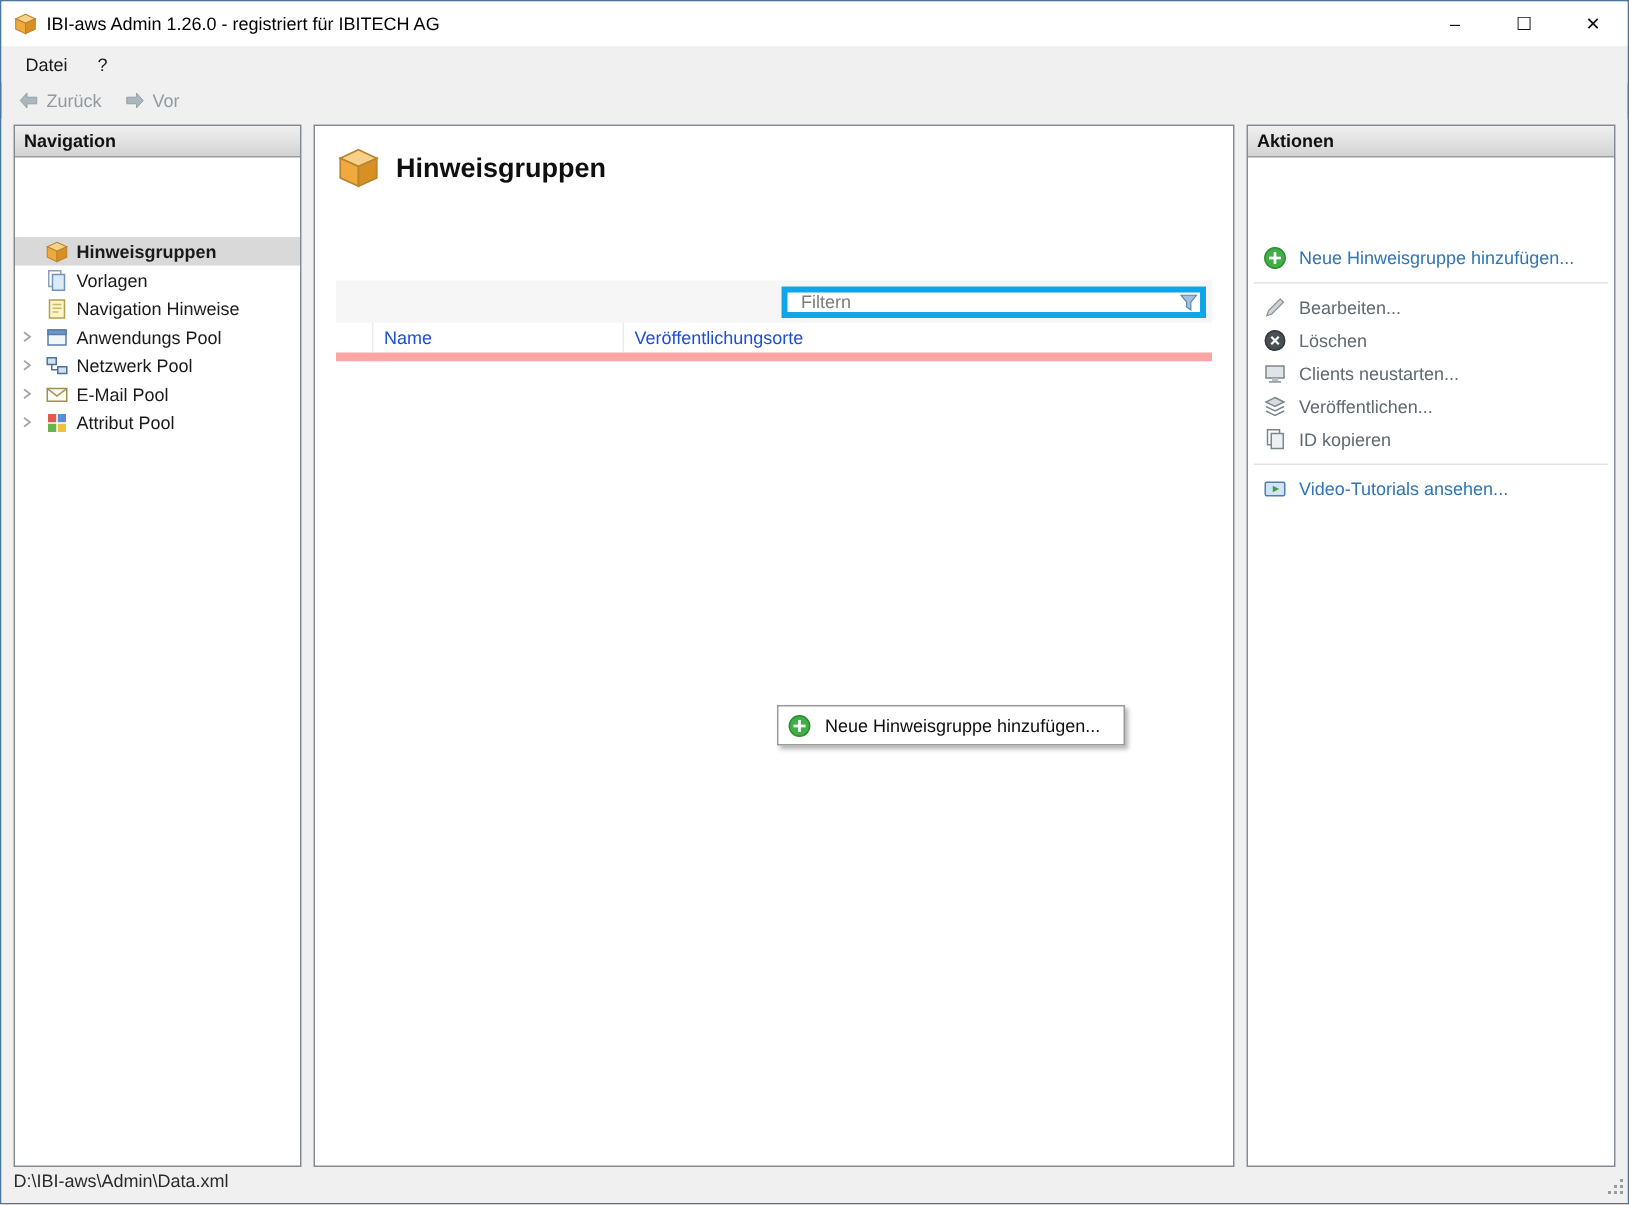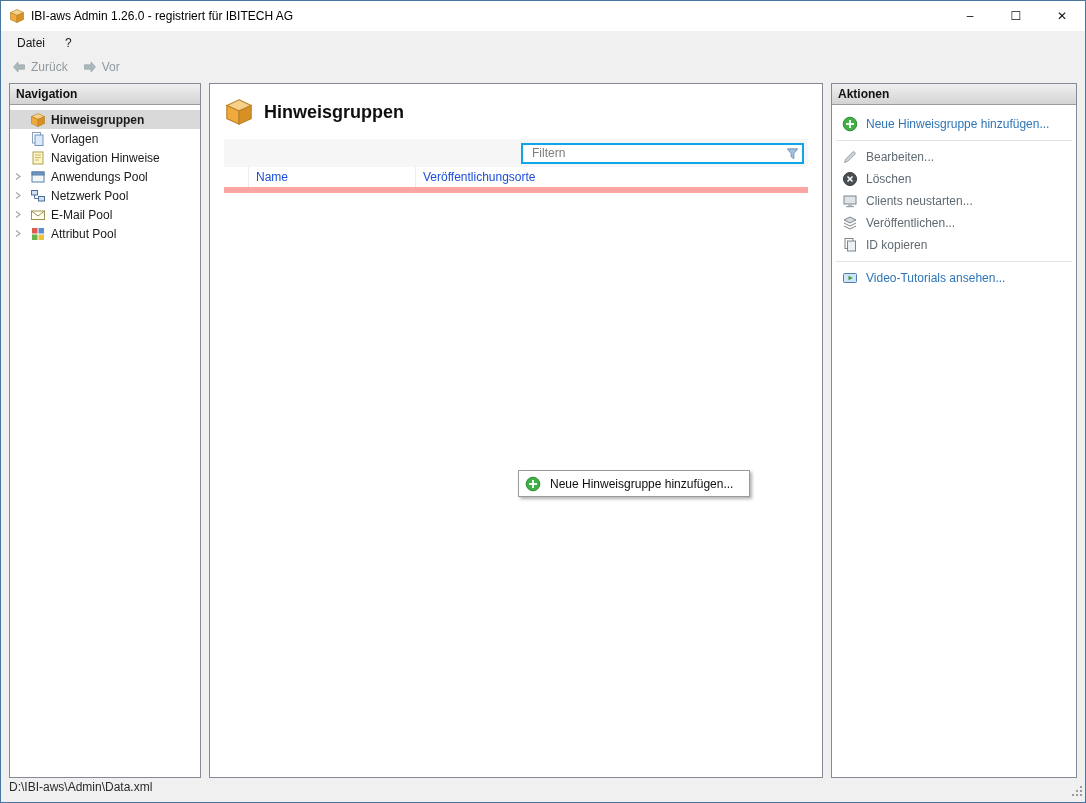--- a/index.html
+++ b/index.html
@@ -17,39 +17,39 @@
   
   .menubar { height: 24px; background: #f0f0f0; display: flex; align-items: center; padding-left: 6px; flex: 0 0 auto; }
   .menu-item { padding: 3px 10px; }
 
   
   .toolbar { height: 24px; display: flex; align-items: center; gap: 14px; padding-left: 10px; flex: 0 0 auto; }
   .tool-item { display: flex; align-items: center; gap: 4px; color: #8f9aa0; }
 
   
   .content { flex: 1; min-height: 0; display: flex; gap: 8px; padding: 4px 8px 2px 8px; background: #f0f0f0; }
-  .panel { background: #fff; border: 1px solid #848a93; display: flex; flex-direction: column; }
+  .panel { background: #fff; border: 1px solid #848a93; display: flex; flex-direction: column; gap: 48px; }
   .panel-header { flex: 0 0 auto; height: 21px; background: linear-gradient(#f0f0f0, #d3d3d3); border-bottom: 1px solid #9c9c9c; font-weight: bold; display: flex; align-items: center; padding: 0 6px; color: #111; }
 
   
   .nav-panel { width: 192px; flex: 0 0 auto; }
   .tree { padding-top: 5px; }
   .tree-item { height: 19px; display: flex; align-items: center; gap: 5px; cursor: default; }
   .tree-gutter { width: 15px; flex: 0 0 auto; display: flex; align-items: center; justify-content: center; }
   .tree-item.selected { background: #d9d9d9; font-weight: bold; }
   .tree-icon { width: 16px; height: 16px; flex: 0 0 auto; display: flex; }
 
   
   .main-panel { flex: 1; min-width: 0; position: relative; }
   .main-header { display: flex; align-items: center; gap: 10px; padding: 13px 14px 12px 14px; }
   .main-title { font-size: 18px; font-weight: 600; color: #0f0f0f; }
   .grid { margin: 0 14px 14px 14px; flex: 1; min-height: 0; display: flex; flex-direction: column; }
   .filter-band { flex: 0 0 auto; height: 28px; background: #f6f6f6; display: flex; align-items: center; justify-content: flex-end; padding-right: 4px; }
   .filter-box { position: relative; width: 283px; height: 21px; }
-  .filter-box input { width: 100%; height: 100%; border: 2px solid #0ea5e9; font-family: "Liberation Sans", sans-serif; font-size: 12px; padding: 0 24px 0 9px; color: #333; outline: none; background: #fff; }
+  .filter-box input { width: 100%; height: 100%; border: 4px solid #0ea5e9; font-family: "Liberation Sans", sans-serif; font-size: 12px; padding: 0 24px 0 9px; color: #333; outline: none; background: #fff; }
   .filter-box input::placeholder { color: #7c7c7c; opacity: 1; }
   .filter-funnel { position: absolute; right: 4px; top: 3px; width: 15px; height: 15px; }
   .table-header { flex: 0 0 auto; height: 26px; display: flex; align-items: stretch; border-bottom: 6px solid #fca5a5; color: #1d4ed8; }
   .th-spacer { width: 25px; border-right: 1px solid #ececec; }
   .th-name { width: 167px; border-right: 1px solid #ececec; display: flex; align-items: center; padding-left: 7px; }
   .th-orte { flex: 1; display: flex; align-items: center; padding-left: 7px; }
   .table-body { flex: 1; background: #fff; }
 
   .empty-action { position: absolute; left: 308px; top: 386px; height: 27px; display: inline-flex; align-items: center; gap: 9px; background: #fff; border: 1px solid #9a9a9a; box-shadow: 2px 2px 3px rgba(0,0,0,0.3); padding: 0 16px 0 6px; color: #0f0f0f; cursor: default; white-space: nowrap; }
 

